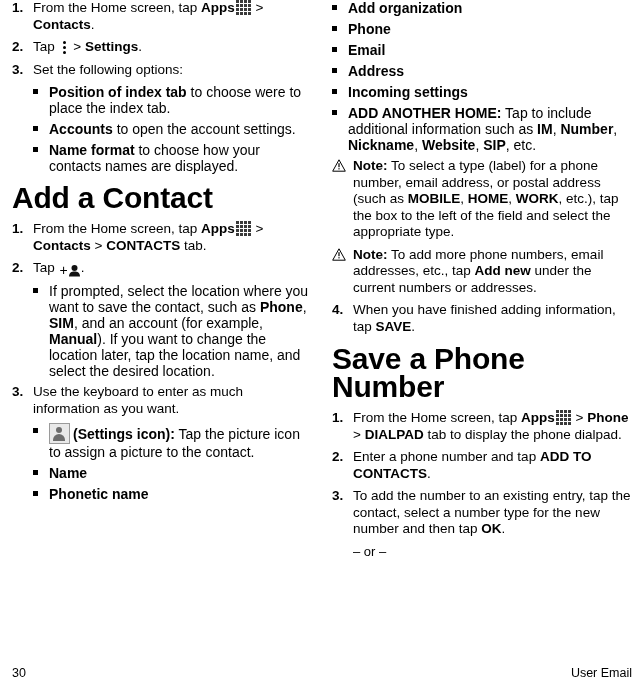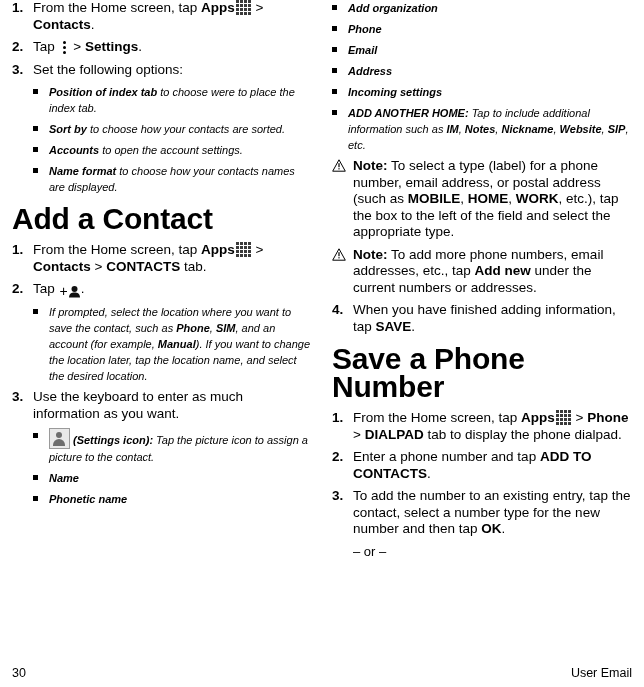--- a/index.html
+++ b/index.html
@@ -45,23 +45,22 @@
     font-size: 13.5px;
     text-align: left;
   }
   .num-item .body {
     flex: 1;
   }
   
   .bul-item {
     display: flex;
     margin-bottom: 5px;
-    font-size: 11px;
+    font-size: 14px;
     line-height: 16px;
-    font-style: italic;
   }
   .bul-item .bullet {
     flex: 0 0 16px;
     padding-top: 5px;
   }
   .bul-item .bullet i {
     display: block;
     width: 5px;
     height: 5px;
     background: #000;
@@ -207,26 +206,20 @@
         <div class="bul-item">
           <div class="bullet">
               <i></i>
             </div>
           <div class="body"><b>Position of index tab</b><span> to choose were to place the index tab.</span></div>
         </div>
         <div class="bul-item">
           <div class="bullet">
               <i></i>
             </div>
-          <div class="body"><b>Sort by</b><span> to choose how your contacts are sorted.</span></div>
-        </div>
-        <div class="bul-item">
-          <div class="bullet">
-              <i></i>
-            </div>
           <div class="body"><b>Accounts</b><span> to open the account settings.</span></div>
         </div>
         <div class="bul-item">
           <div class="bullet">
               <i></i>
             </div>
           <div class="body"><b>Name format</b><span> to choose how your contacts names are displayed.</span></div>
         </div>
       </div>
 
@@ -312,21 +305,21 @@
         <div class="bul-item">
           <div class="bullet">
               <i></i>
             </div>
           <div class="body"><b>Incoming settings</b></div>
         </div>
         <div class="bul-item">
           <div class="bullet">
               <i></i>
             </div>
-          <div class="body"><b>ADD ANOTHER HOME:</b><span> Tap to include additional information such as </span><b>IM</b><span>, </span><b>Notes</b><span>, </span><b>Nickname</b><span>, </span><b>Website</b><span>, </span><b>SIP</b><span>, etc.</span></div>
+          <div class="body"><b>ADD ANOTHER HOME:</b><span> Tap to include additional information such as </span><b>IM</b><span>, </span><b>Number</b><span>, </span><b>Nickname</b><span>, </span><b>Website</b><span>, </span><b>SIP</b><span>, etc.</span></div>
         </div>
       </div>
 
       <div class="note-item">
         <div class="ico">
           <span class="warn-tri">
               <svg width="14" height="13" viewBox="0 0 14 13">
                 <path d="M7 0.8 L13.3 12.2 L0.7 12.2 Z" fill="none" stroke="#000" stroke-width="1"></path>
                 <rect x="6.4" y="4.2" width="1.2" height="4" fill="#000"></rect>
                 <rect x="6.4" y="9.2" width="1.2" height="1.2" fill="#000"></rect>

